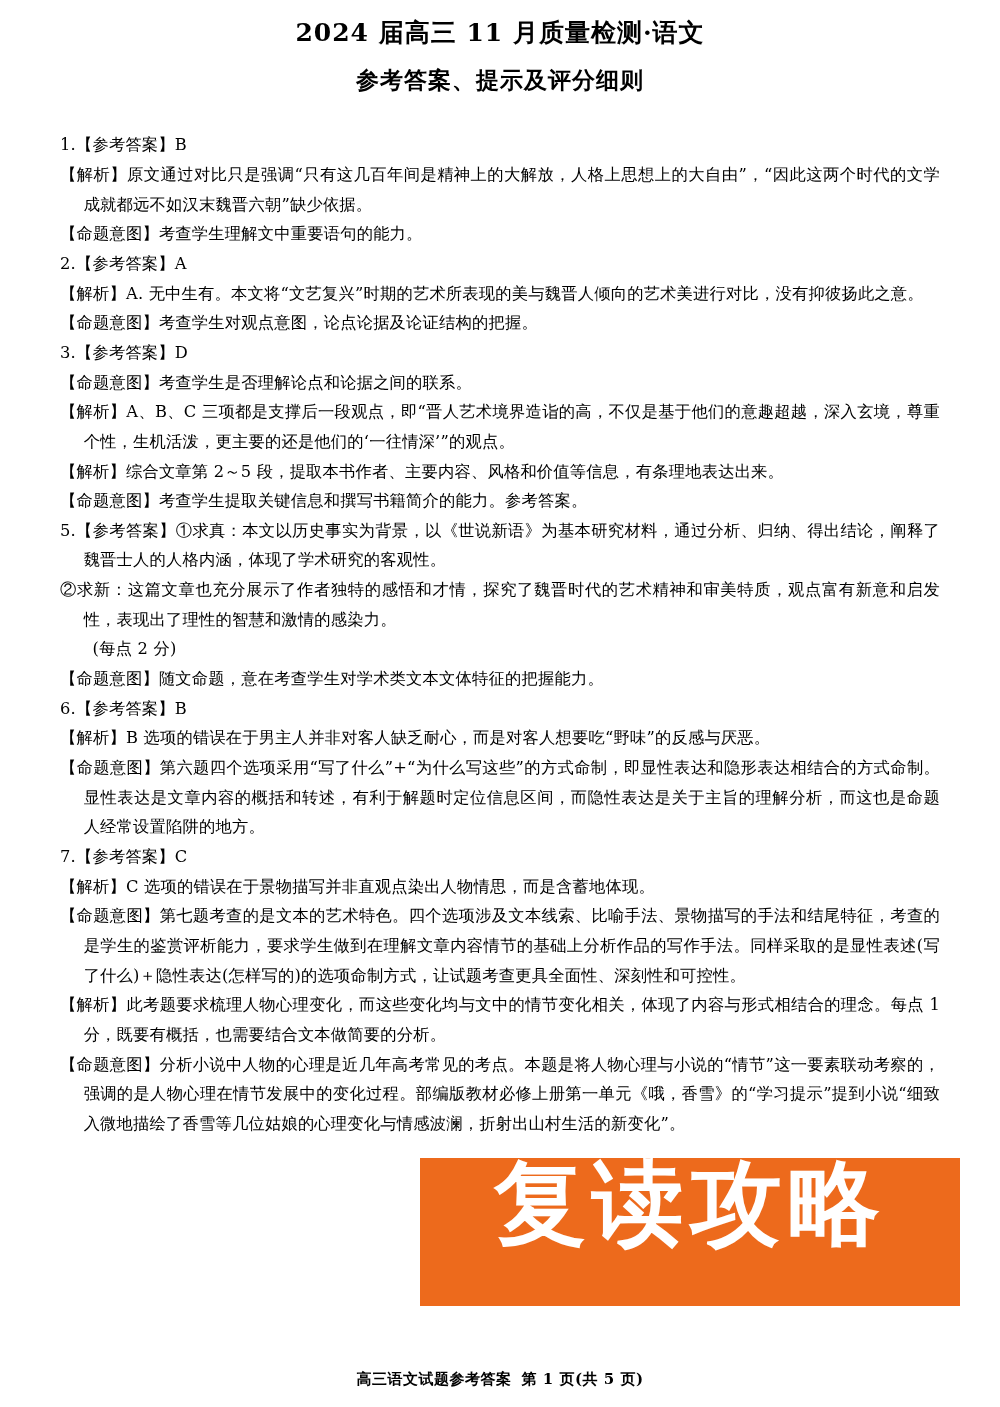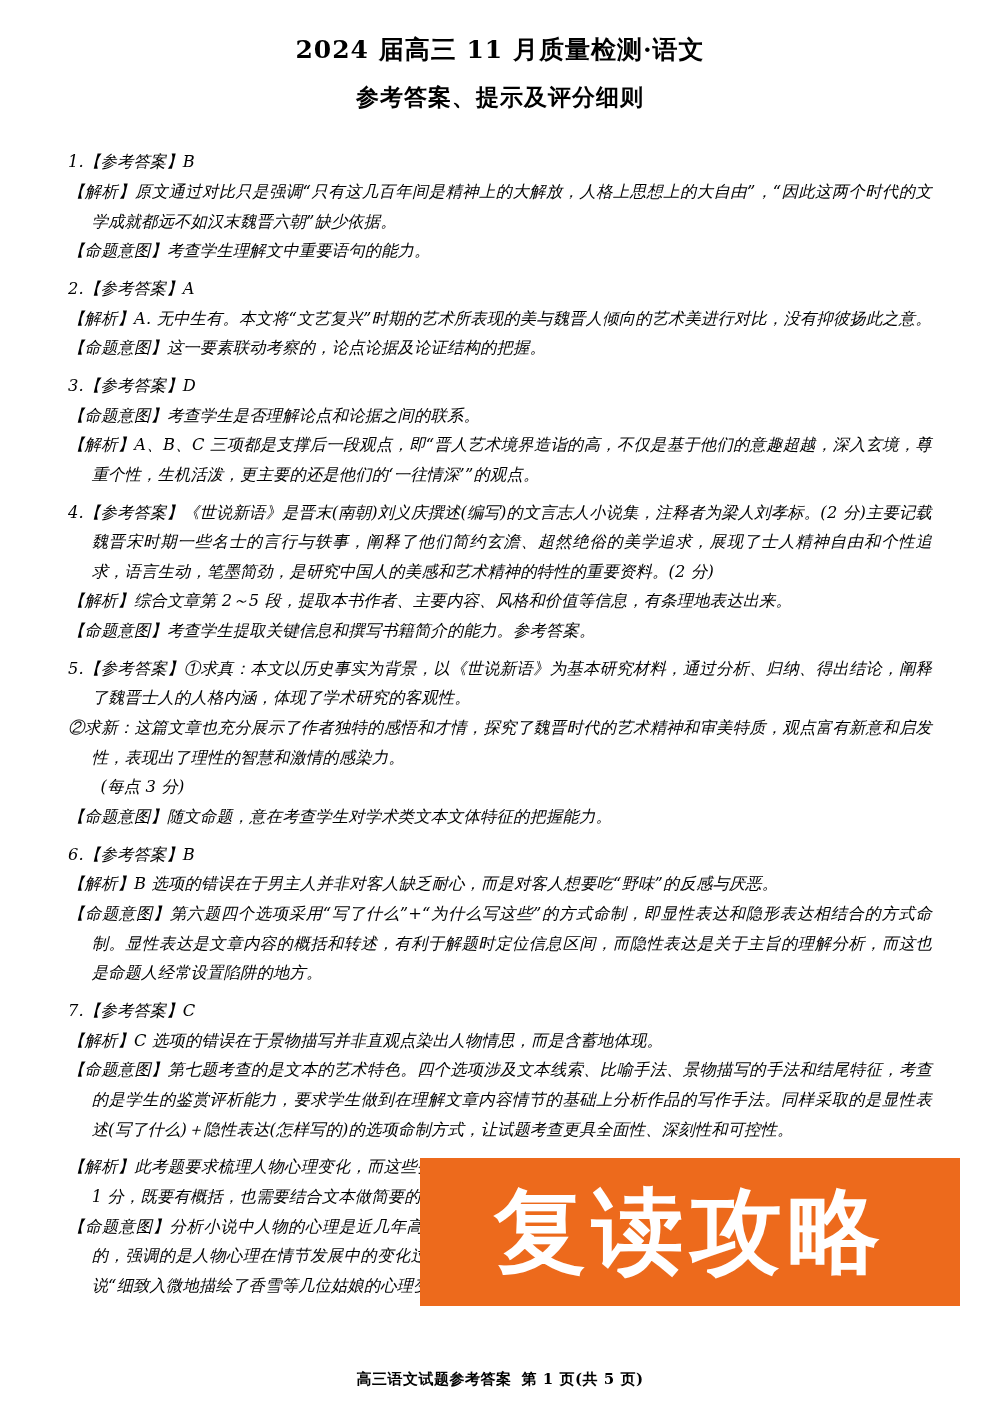--- a/index.html
+++ b/index.html
@@ -13,21 +13,21 @@
     position: relative;
     font-family: "DejaVu Serif", "Liberation Serif", serif;
     color: #000;
     overflow: hidden;
   }
   .page {
     position: relative;
     width: 1000px;
     height: 1407px;
     box-sizing: border-box;
-    padding: 17px 60px;
+    padding: 0 60px;
   }
   .doc-title {
     text-align: center;
     font-size: 25px;
     font-weight: bold;
     letter-spacing: 1px;
     padding-top: 14px;
     line-height: 1.5;
     font-family: "DejaVu Serif", "Liberation Serif", serif;
   }
@@ -40,22 +40,21 @@
     margin-top: 10px;
   }
   .body-block {
     margin-top: 32px;
     font-size: 16.3px;
     line-height: 1.82;
     text-align: justify;
     letter-spacing: 0.2px;
   }
   .item {
-    margin: 8px;
-    font-style: italic;
+    margin: 0;
   }
   .p {
     margin: 0;
     text-indent: 0;
   }
   .p.indent {
     text-indent: 2em;
   }
   .p.hang {
     padding-left: 1.45em;
@@ -76,21 +75,21 @@
     width: 10px;
   }
   .watermark {
     position: absolute;
     left: 420px;
     top: 1158px;
     width: 540px;
     height: 148px;
     background: #ed6a1c;
     display: flex;
-    align-items: center;
+    align-items: flex-start;
     justify-content: center;
   }
   .watermark span {
     color: #ffffff;
     font-size: 92px;
     font-weight: bold;
     letter-spacing: 6px;
     font-family: "DejaVu Sans", "Liberation Sans", sans-serif;
     line-height: 1;
   }
@@ -107,39 +106,38 @@
 
     <div class="item">
       <p class="p hang">1.【参考答案】B</p>
       <p class="p hang">【解析】原文通过对比只是强调“只有这几百年间是精神上的大解放，人格上思想上的大自由”，“因此这两个时代的文学成就都远不如汉末魏晋六朝”缺少依据。</p>
       <p class="p hang">【命题意图】考查学生理解文中重要语句的能力。</p>
     </div>
 
     <div class="item">
       <p class="p hang">2.【参考答案】A</p>
       <p class="p hang">【解析】A. 无中生有。本文将“文艺复兴”时期的艺术所表现的美与魏晋人倾向的艺术美进行对比，没有抑彼扬此之意。</p>
-      <p class="p hang">【命题意图】这一要素联动考察的，论点论据及论证结构的把握。</p>
+      <p class="p hang">【命题意图】考查学生对观点意图，论点论据及论证结构的把握。</p>
     </div>
 
     <div class="item">
       <p class="p hang">3.【参考答案】D</p>
       <p class="p hang">【命题意图】考查学生是否理解论点和论据之间的联系。</p>
       <p class="p hang">【解析】A、B、C 三项都是支撑后一段观点，即“晋人艺术境界造诣的高，不仅是基于他们的意趣超越，深入玄境，尊重个性，生机活泼，更主要的还是他们的‘一往情深’”的观点。</p>
     </div>
 
     <div class="item">
-      <p class="p hang">4.【参考答案】《世说新语》是晋末(南朝)刘义庆撰述(编写)的文言志人小说集，注释者为梁人刘孝标。(2 分)主要记载魏晋宋时期一些名士的言行与轶事，阐释了他们简约玄澹、超然绝俗的美学追求，展现了士人精神自由和个性追求，语言生动，笔墨简劲，是研究中国人的美感和艺术精神的特性的重要资料。(2 分)</p>
       <p class="p hang">【解析】综合文章第 2～5 段，提取本书作者、主要内容、风格和价值等信息，有条理地表达出来。</p>
       <p class="p hang">【命题意图】考查学生提取关键信息和撰写书籍简介的能力。参考答案。</p>
     </div>
 
     <div class="item">
       <p class="p hang">5.【参考答案】①求真：本文以历史事实为背景，以《世说新语》为基本研究材料，通过分析、归纳、得出结论，阐释了魏晋士人的人格内涵，体现了学术研究的客观性。</p>
       <p class="p hang">②求新：这篇文章也充分展示了作者独特的感悟和才情，探究了魏晋时代的艺术精神和审美特质，观点富有新意和启发性，表现出了理性的智慧和激情的感染力。</p>
-      <p class="p indent">(每点 3 分)</p>
+      <p class="p indent">(每点 2 分)</p>
       <p class="p hang">【命题意图】随文命题，意在考查学生对学术类文本文体特征的把握能力。</p>
     </div>
 
     <div class="item">
       <p class="p hang">6.【参考答案】B</p>
       <p class="p hang">【解析】B 选项的错误在于男主人并非对客人缺乏耐心，而是对客人想要吃“野味”的反感与厌恶。</p>
       <p class="p hang">【命题意图】第六题四个选项采用“写了什么”+“为什么写这些”的方式命制，即显性表达和隐形表达相结合的方式命制。显性表达是文章内容的概括和转述，有利于解题时定位信息区间，而隐性表达是关于主旨的理解分析，而这也是命题人经常设置陷阱的地方。</p>
     </div>
 
     <div class="item">

